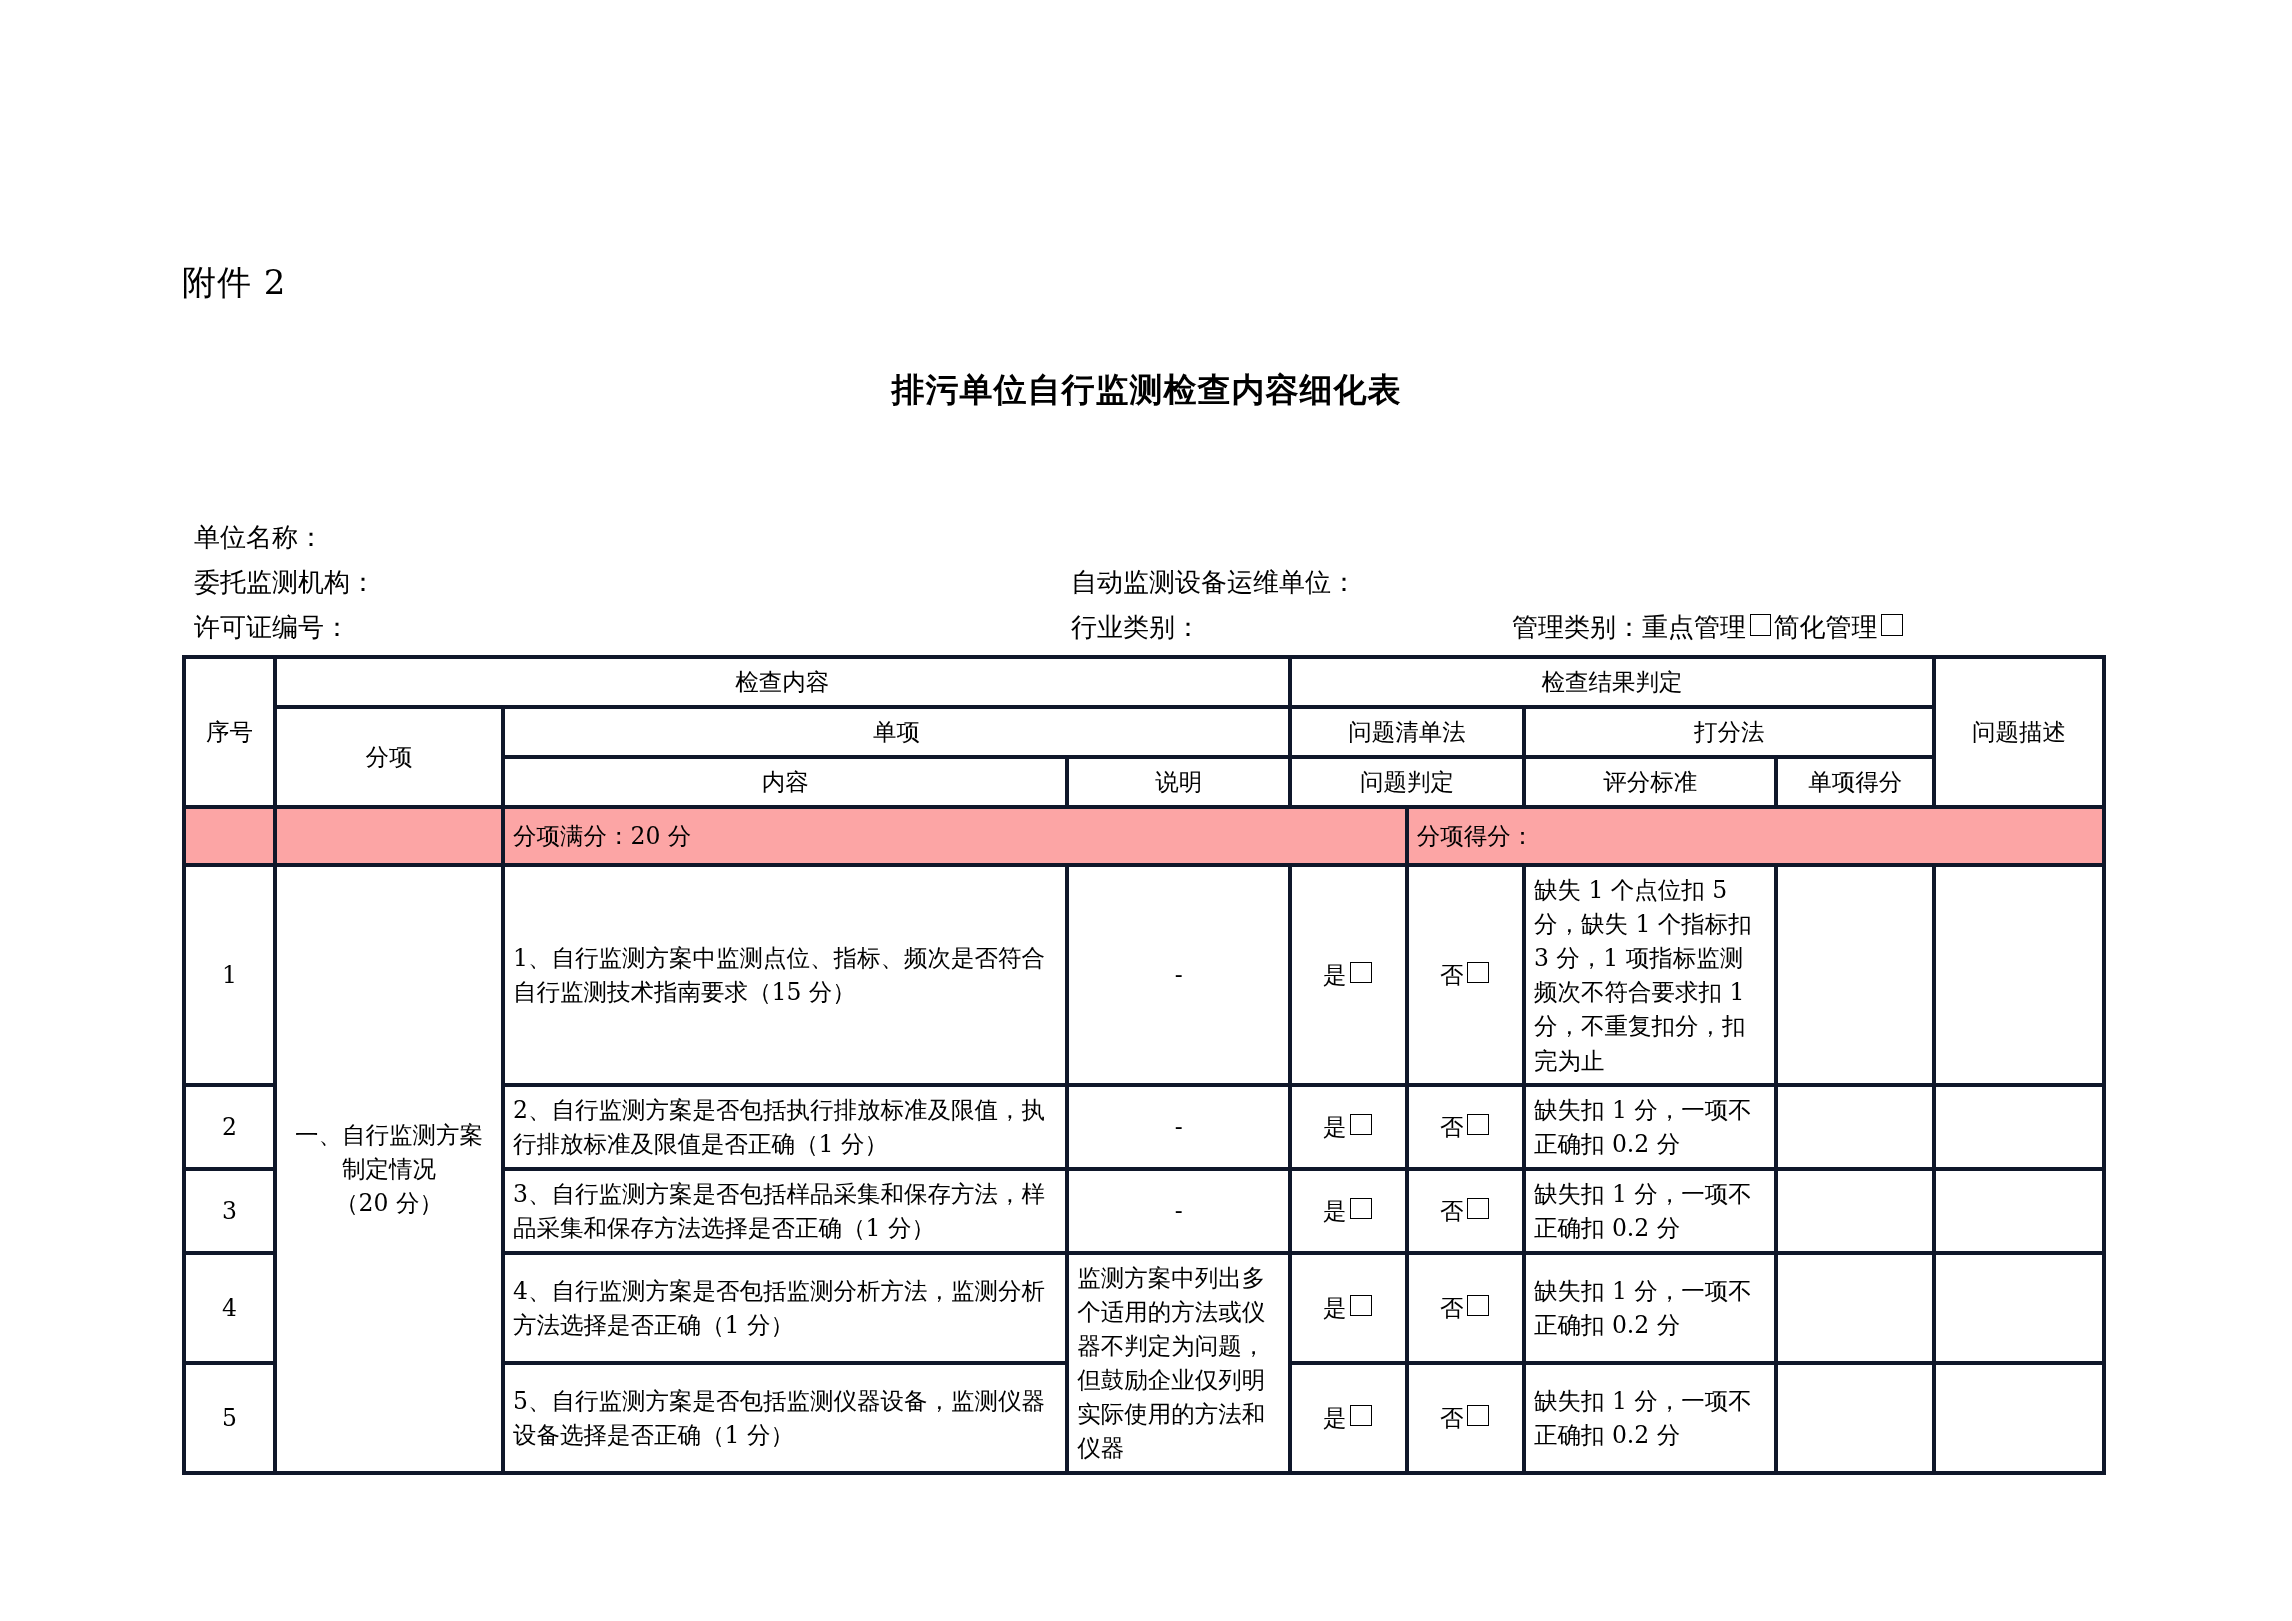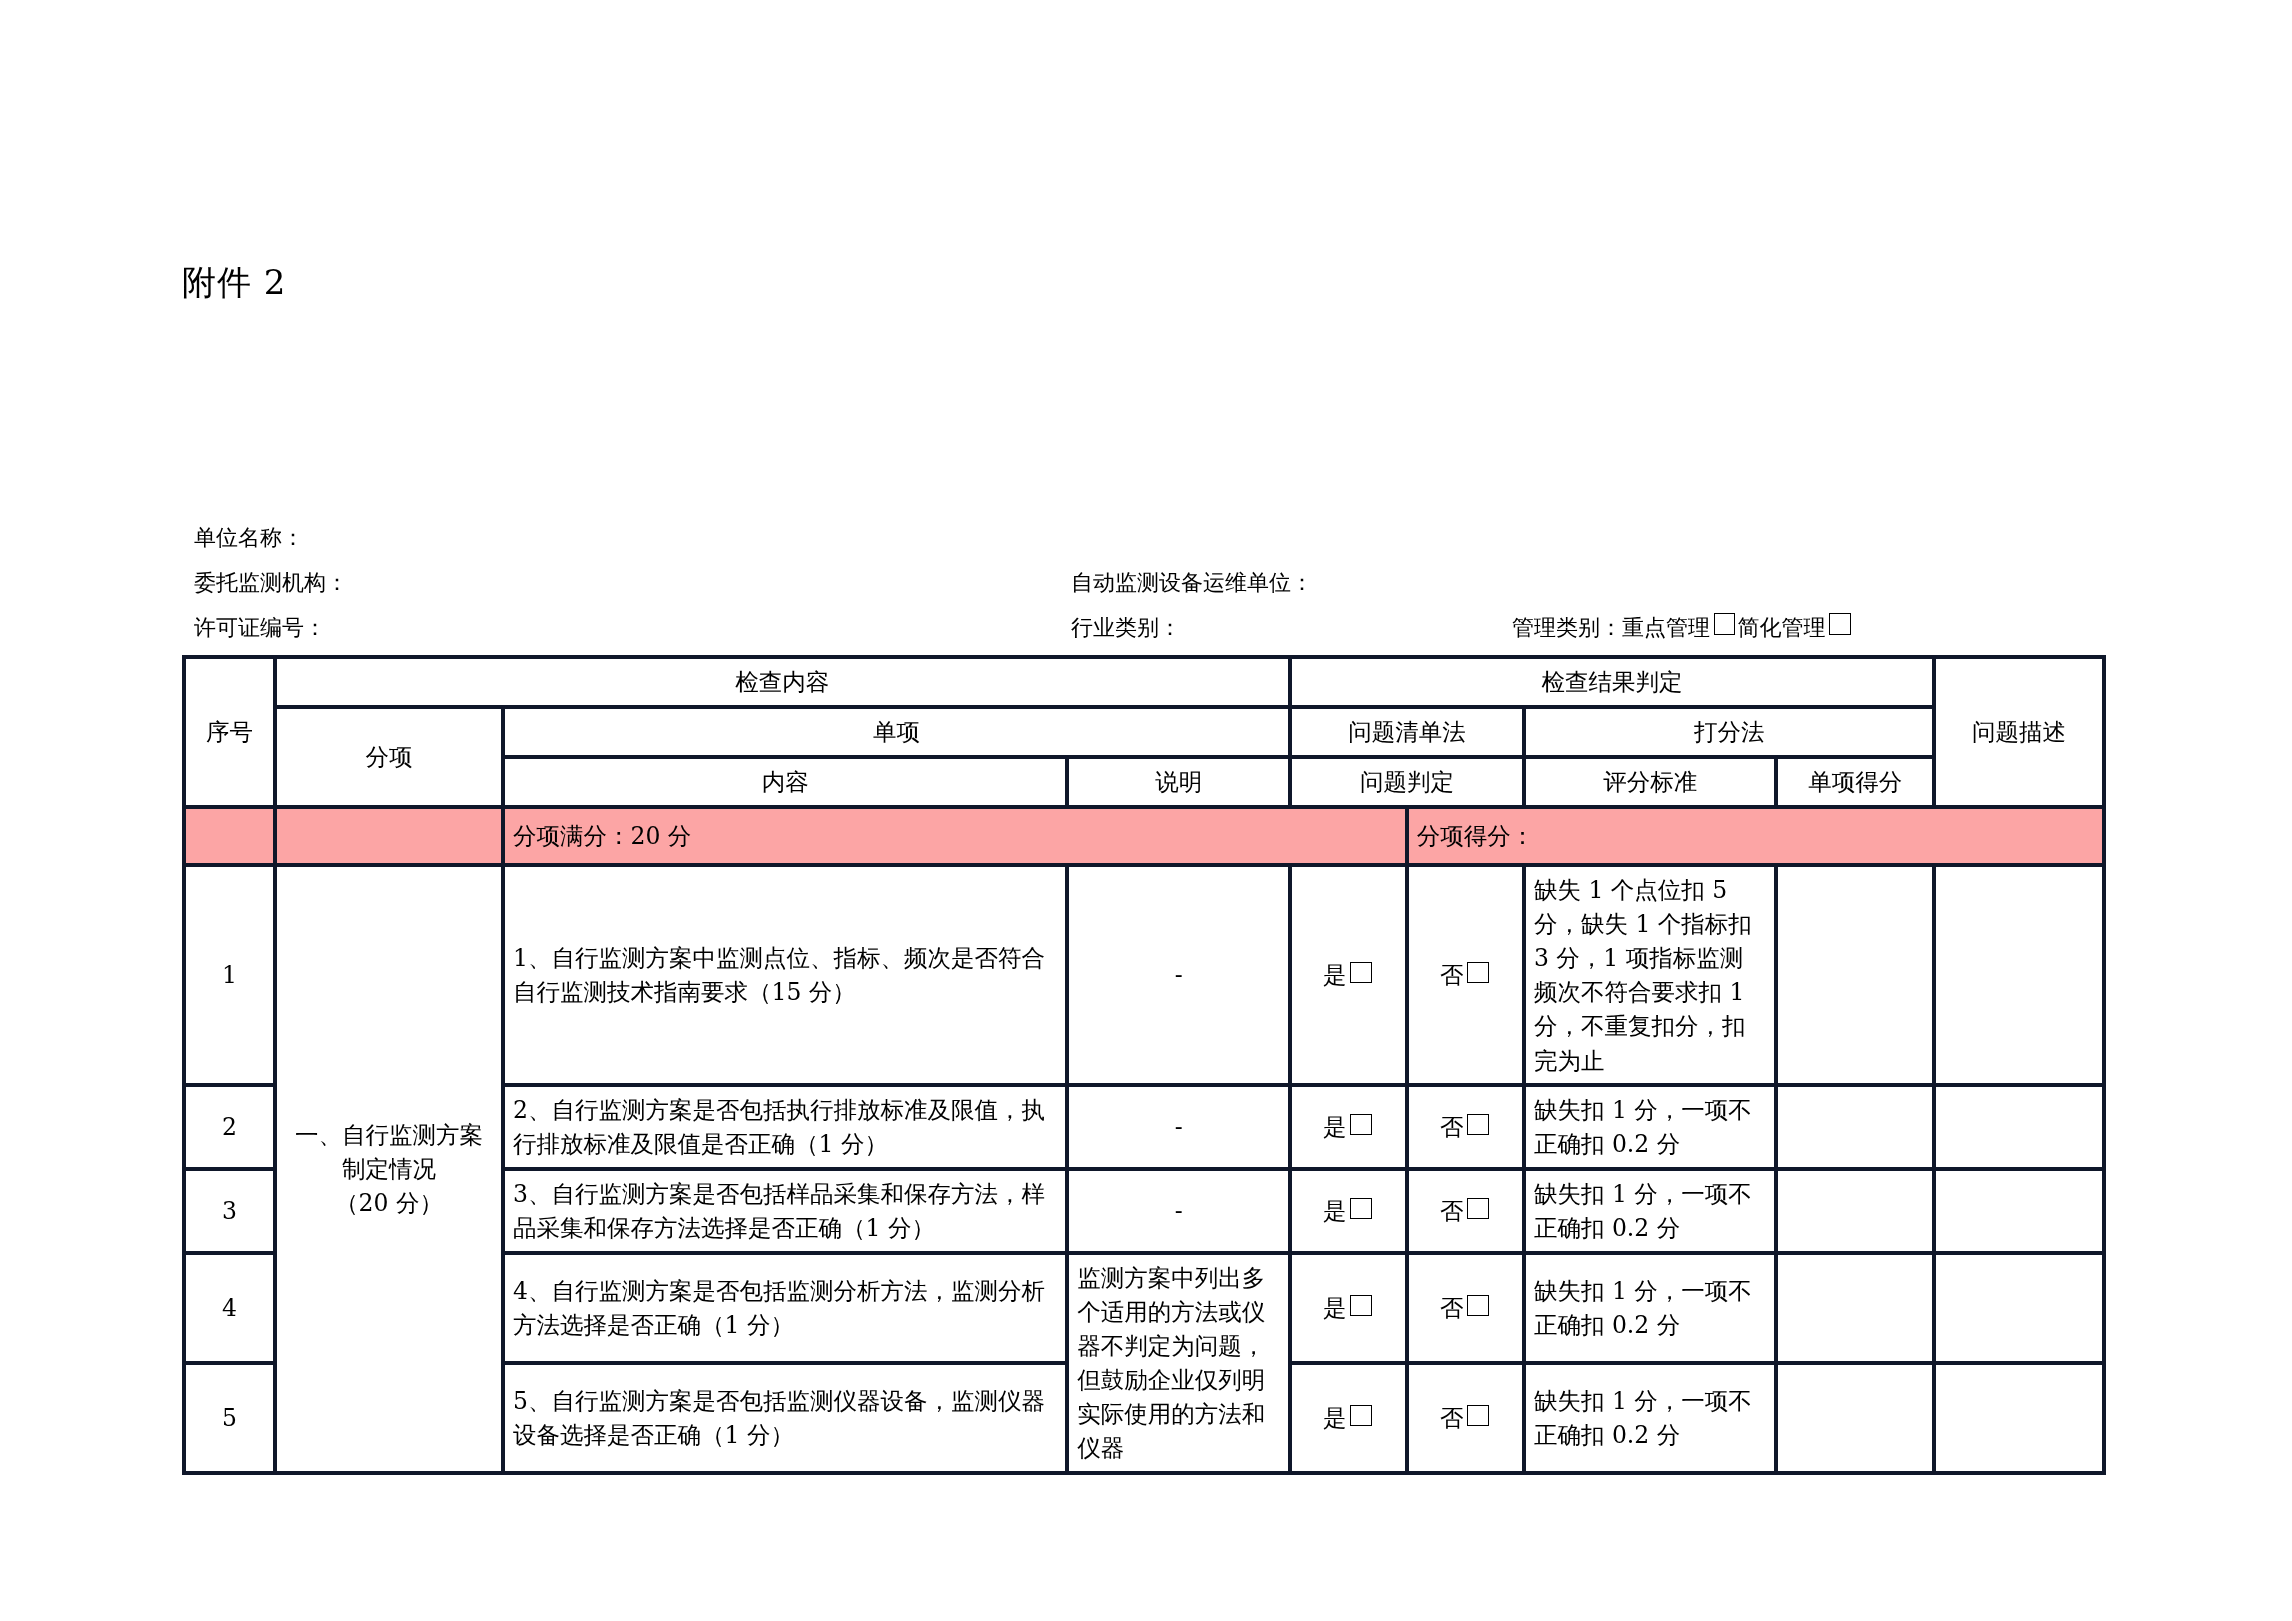--- a/index.html
+++ b/index.html
@@ -38,21 +38,21 @@
     font-family: "DejaVu Sans", "Liberation Sans", sans-serif;
     font-size: 33px;
     font-weight: bold;
     letter-spacing: 1px;
   }
   .meta {
     position: absolute;
     left: 194px;
     top: 515px;
     width: 1950px;
-    font-size: 22px;
+    font-size: 26px;
     line-height: 45px;
   }
   .meta-row {
     position: relative;
     height: 45px;
   }
   .meta-col-1 {
     position: absolute;
     left: 0;
     top: 0;
@@ -109,20 +109,21 @@
   .note-cell { text-align: left; line-height: 1.45; vertical-align: top; padding-top: 9.8px;}
   .empty-cell { }
 </style>
 </head>
 <body>
 
 <div class="page">
 
   <div class="attachment-label">附件 2</div>
 
+  <div class="doc-title">排污单位自行监测检查内容细化表</div>
 
   <div class="meta">
     <div class="meta-row">
       <span class="meta-col-1">单位名称：</span>
     </div>
     <div class="meta-row">
       <span class="meta-col-1">委托监测机构：</span>
       <span class="meta-col-2">自动监测设备运维单位：</span>
     </div>
     <div class="meta-row">

